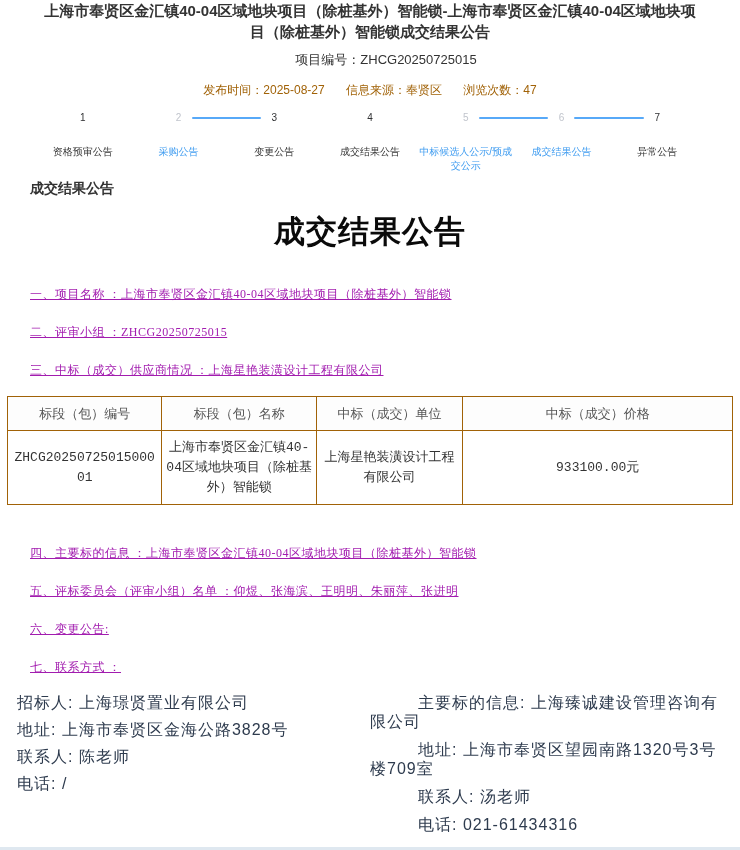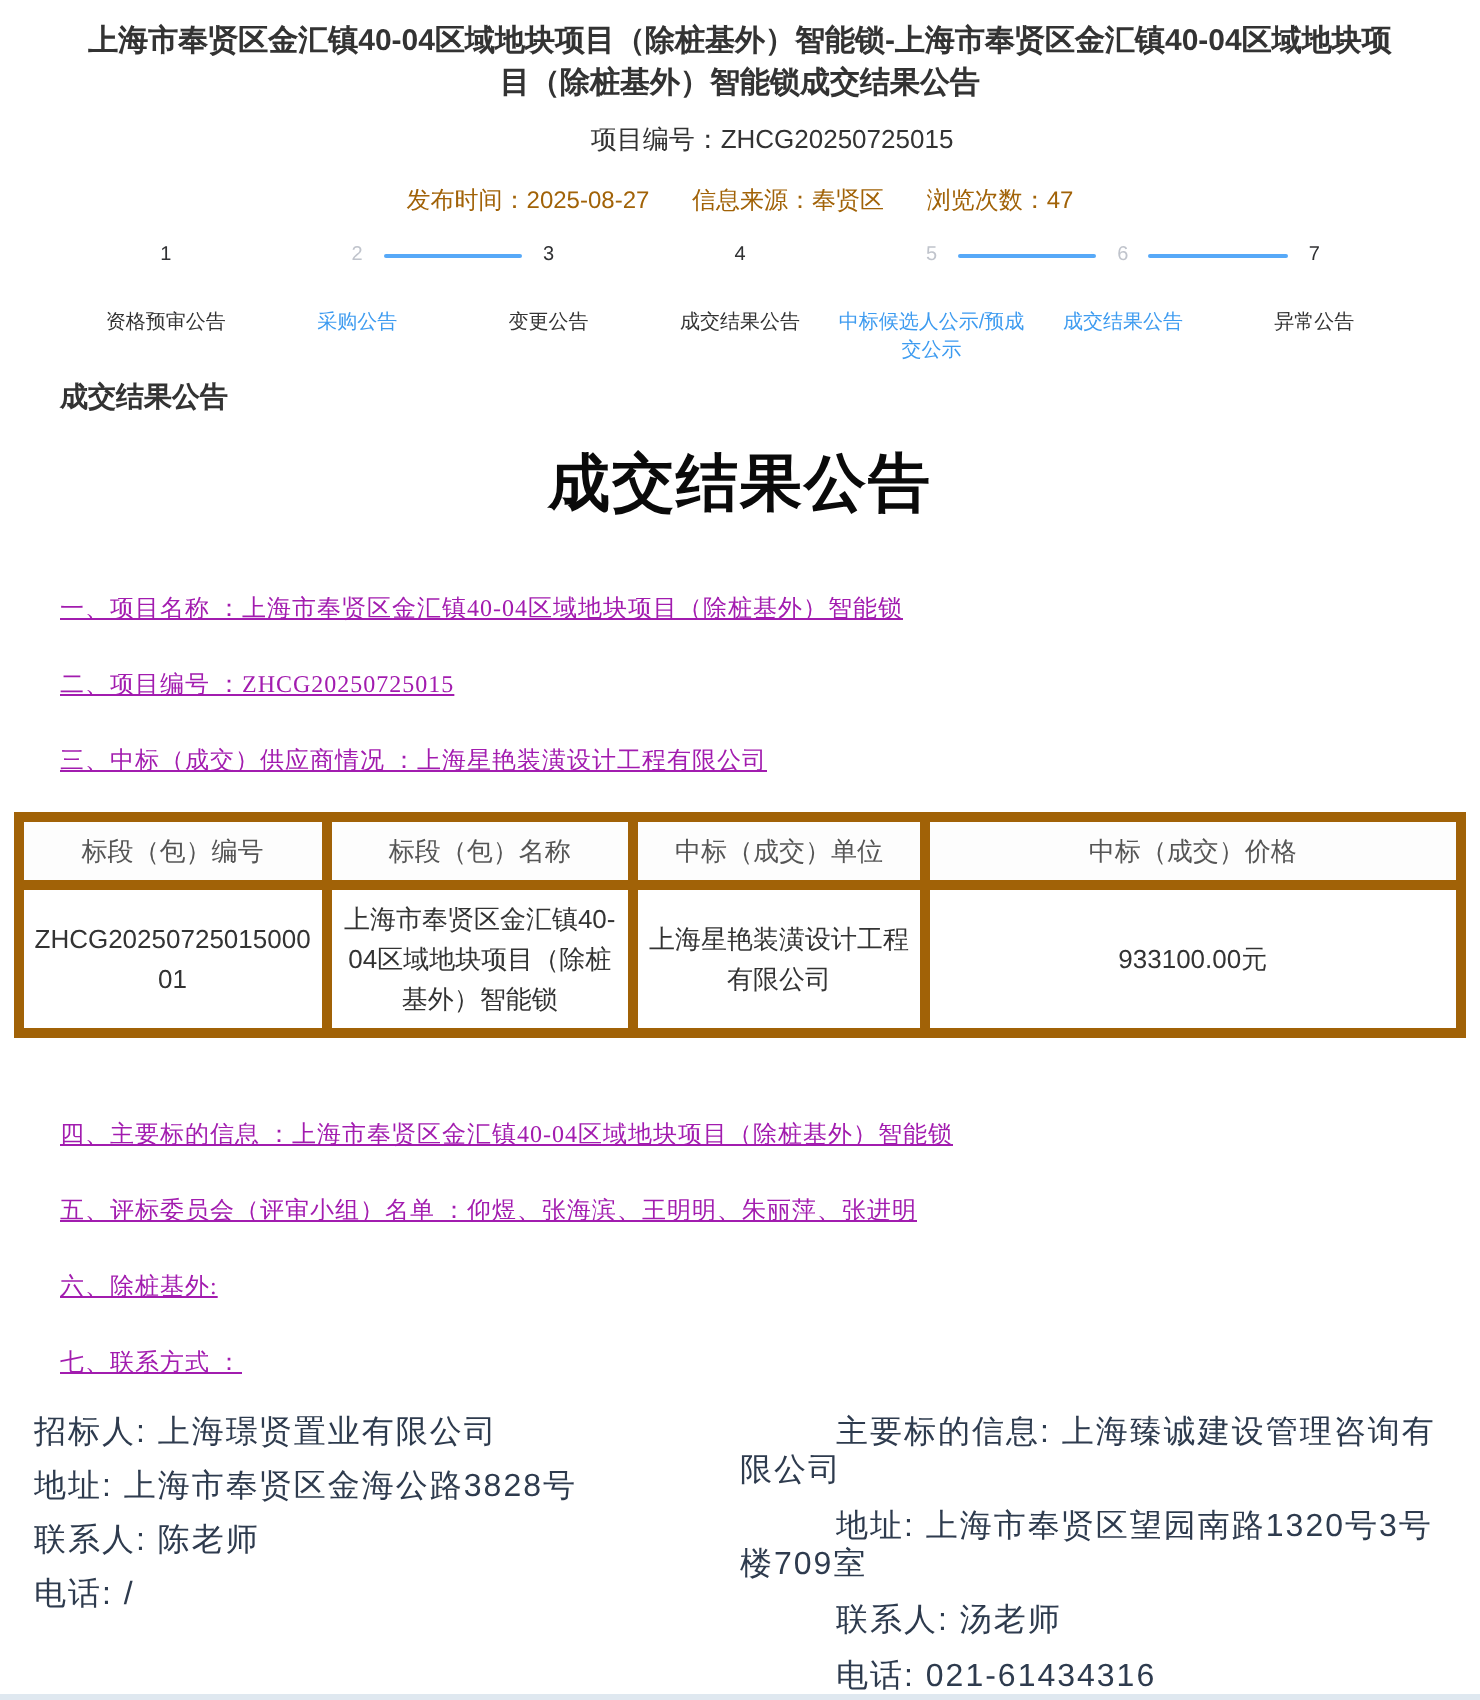--- a/index.html
+++ b/index.html
@@ -3,21 +3,21 @@
 <meta charset="utf-8">
 <style>
   * { margin:0; padding:0; box-sizing:border-box; }
   html,body { width:740px; }
   body {
     width:740px; height:850px; position:relative; background:#ffffff;
     font-family:"Liberation Sans","DejaVu Sans",sans-serif; color:#333;
     overflow:hidden;
   }
   
-  .doc-header { text-align:center; padding-top:10px; }
+  .doc-header { text-align:center; }
   .doc-title {
     width:655px; margin:0 auto; font-size:15px; font-weight:700;
     line-height:21px; color:#333;
   }
   .proj-line { margin-top:9px; font-size:13px; color:#333;margin-left:32px; }
   .deposit-line { margin-top:10px; font-size:13px; color:#333; }
   .chain-link { color:#3d9bf0; margin-left:10px; text-decoration:none; cursor:pointer; }
   .meta-line { margin-top:13px; font-size:12px; color:#a16207; }
   .meta-line span { margin:0 9px; }
   
@@ -45,21 +45,21 @@
   .body-block p {
     font-family:"Liberation Serif","DejaVu Serif",serif;
     font-size:12px; line-height:24px; color:#a21caf; margin-bottom:14px;
     letter-spacing:0.5px;
     text-decoration:underline;
   }
   
   table.result-table {
     width:726px; margin:12px auto 0; border-collapse:collapse; table-layout:fixed;
   }
-  .result-table th, .result-table td { border:5px solid #a16207; }
+  .result-table th, .result-table td { border:1px solid #a16207;font-family:Liberation Mono, monospace; }
   .result-table th {
     height:34px; font-size:13px; font-weight:400; color:#555; background:#fdfdfd;
     text-align:center;
   }
   .result-table td {
     height:74px; font-size:13px; color:#333; text-align:center;
     line-height:20px; padding:4px 3px; word-break:break-all;
   }
   .col1 { width:21.3%; } .col2 { width:21.3%; } .col3 { width:20.2%; } .col4 { width:37.2%; }
   
@@ -120,21 +120,21 @@
     <span class="step-num">7</span>
     <div class="step-label">异常公告</div>
   </div>
 </div>
 
 <div class="section-label">成交结果公告</div>
 <h1 class="main-title">成交结果公告</h1>
 
 <div class="body-block">
   <p>一、项目名称 ：上海市奉贤区金汇镇40-04区域地块项目（除桩基外）智能锁</p>
-  <p>二、项目编号 ：ZHCG20250725015</p>
+  <p>二、评审小组 ：ZHCG20250725015</p>
   <p>三、中标（成交）供应商情况 ：上海星艳装潢设计工程有限公司</p>
 </div>
 
 <table class="result-table">
   <colgroup>
       <col class="col1">
       <col class="col2">
       <col class="col3">
       <col class="col4">
     </colgroup>
@@ -152,21 +152,21 @@
       <td>上海市奉贤区金汇镇40-04区域地块项目（除桩基外）智能锁</td>
       <td>上海星艳装潢设计工程有限公司</td>
       <td>933100.00元</td>
     </tr>
   </tbody>
 </table>
 
 <div class="body-block second">
   <p>四、主要标的信息 ：上海市奉贤区金汇镇40-04区域地块项目（除桩基外）智能锁</p>
   <p>五、评标委员会（评审小组）名单 ：仰煜、张海滨、王明明、朱丽萍、张进明</p>
-  <p>六、除桩基外:</p>
+  <p>六、变更公告:</p>
   <p>七、联系方式 ：</p>
 </div>
 
 <div class="contacts">
   <div class="contact-col left">
     <p>招标人: 上海璟贤置业有限公司</p>
     <p>地址: 上海市奉贤区金海公路3828号</p>
     <p>联系人: 陈老师</p>
     <p>电话: /</p>
   </div>

